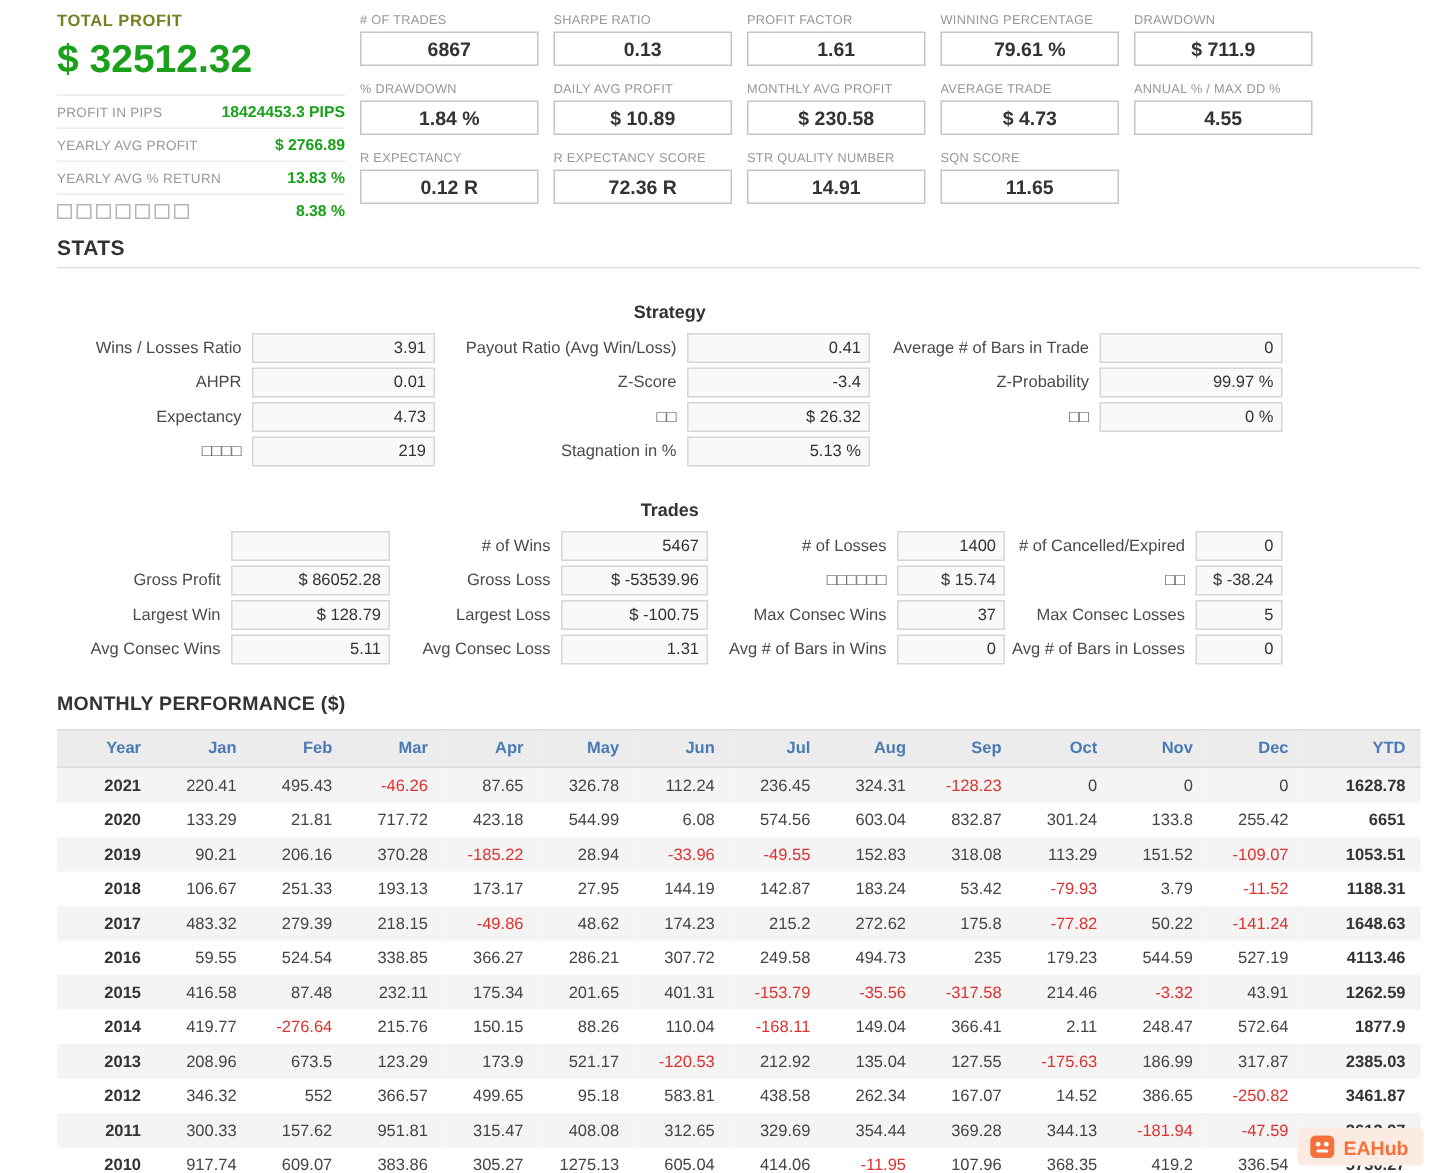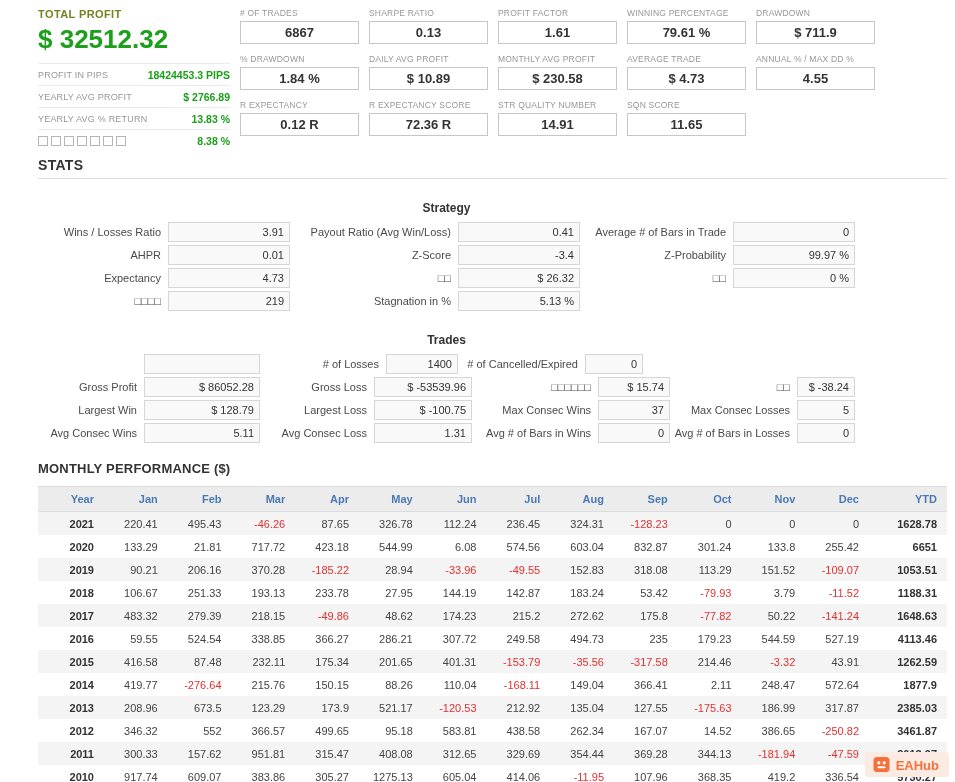--- a/index.html
+++ b/index.html
@@ -37,21 +37,21 @@
   .field-box { flex:none; border:1px solid #d6d6d6; background:var(--field-bg,#f9f9f9); height:20px; line-height:18px;
                font-size:11px; color:var(--value-dark,#333); text-align:right; padding-right:5px; }
   .sgroup.col1 { width:252px; }
   .sgroup.col2 { width:290px; }
   .sgroup.col3 { width:275px; }
   .sgroup .field-box { width:122px; }
   .tgroup.col1 { width:222px; }
   .tgroup.col2 { width:212px; }
   .tgroup.col3 { width:198px; }
   .tgroup.col4 { width:185px; }
-  .tgroup.col1 .field-box { width:116px;padding-left:18px; }
+  .tgroup.col1 .field-box { width:106px;padding-left:18px; }
   .tgroup.col2 .field-box { width:98px; }
   .tgroup.col3 .field-box { width:72px; }
   .tgroup.col4 .field-box { width:58px; }
 
   
   .monthly-section { margin:18px 8px 0 38px; }
   .monthly-title { font-weight:bold; font-size:13px; color:var(--value-dark,#333); margin-bottom:10px; letter-spacing:.2px; }
   .monthly-table { width:909px; border-collapse:collapse; table-layout:fixed; font-size:11px; }
   .monthly-table th { background:var(--header-bg,#ececec); color:var(--header-blue,#4a7ab5); font-weight:bold;
                       text-align:right; padding:6px 10px 6px 0;
@@ -226,20 +226,24 @@
   </div>
 
   <div class="subsection">
     <div class="subsection-title">Trades</div>
     <div id="trades-rows">
         <div class="trow">
           <div class="tgroup col1">
             <span class="field-label"></span>
             <span class="field-box"></span>
           </div>
+          <div class="tgroup col2">
+            <span class="field-label"># of Wins</span>
+            <span class="field-box">5467</span>
+          </div>
           <div class="tgroup col3">
             <span class="field-label"># of Losses</span>
             <span class="field-box">1400</span>
           </div>
           <div class="tgroup col4">
             <span class="field-label"># of Cancelled/Expired</span>
             <span class="field-box">0</span>
           </div>
         </div>
         <div class="trow">
@@ -367,21 +371,21 @@
             <td>113.29</td>
             <td>151.52</td>
             <td class="neg">-109.07</td>
             <td class="ytd-cell">1053.51</td>
           </tr>
           <tr>
             <td class="year-cell">2018</td>
             <td>106.67</td>
             <td>251.33</td>
             <td>193.13</td>
-            <td>233.78</td>
+            <td>173.17</td>
             <td>27.95</td>
             <td>144.19</td>
             <td>142.87</td>
             <td>183.24</td>
             <td>53.42</td>
             <td class="neg">-79.93</td>
             <td>3.79</td>
             <td class="neg">-11.52</td>
             <td class="ytd-cell">1188.31</td>
           </tr>

